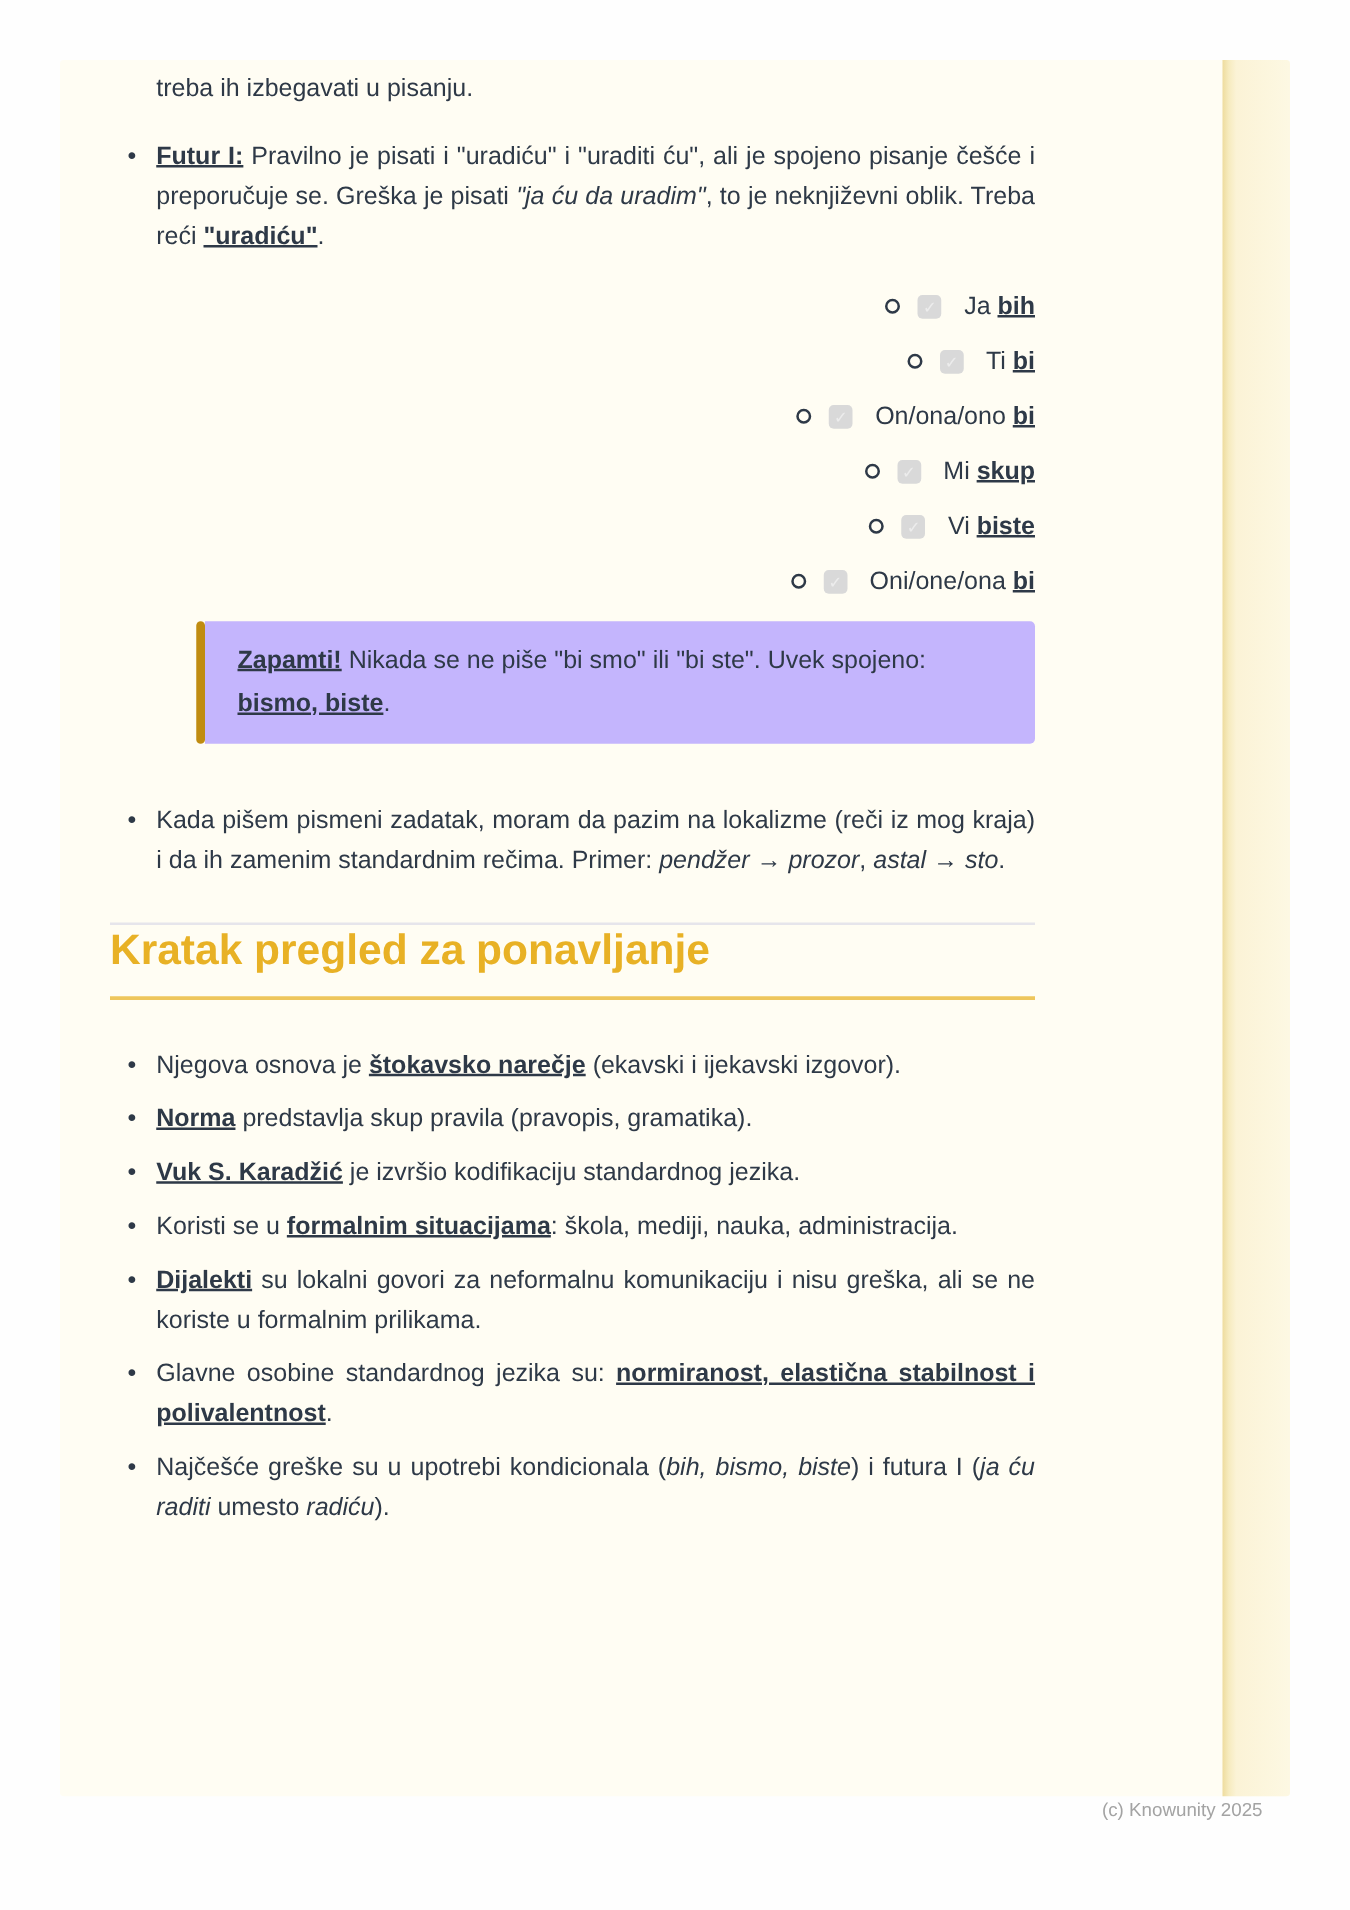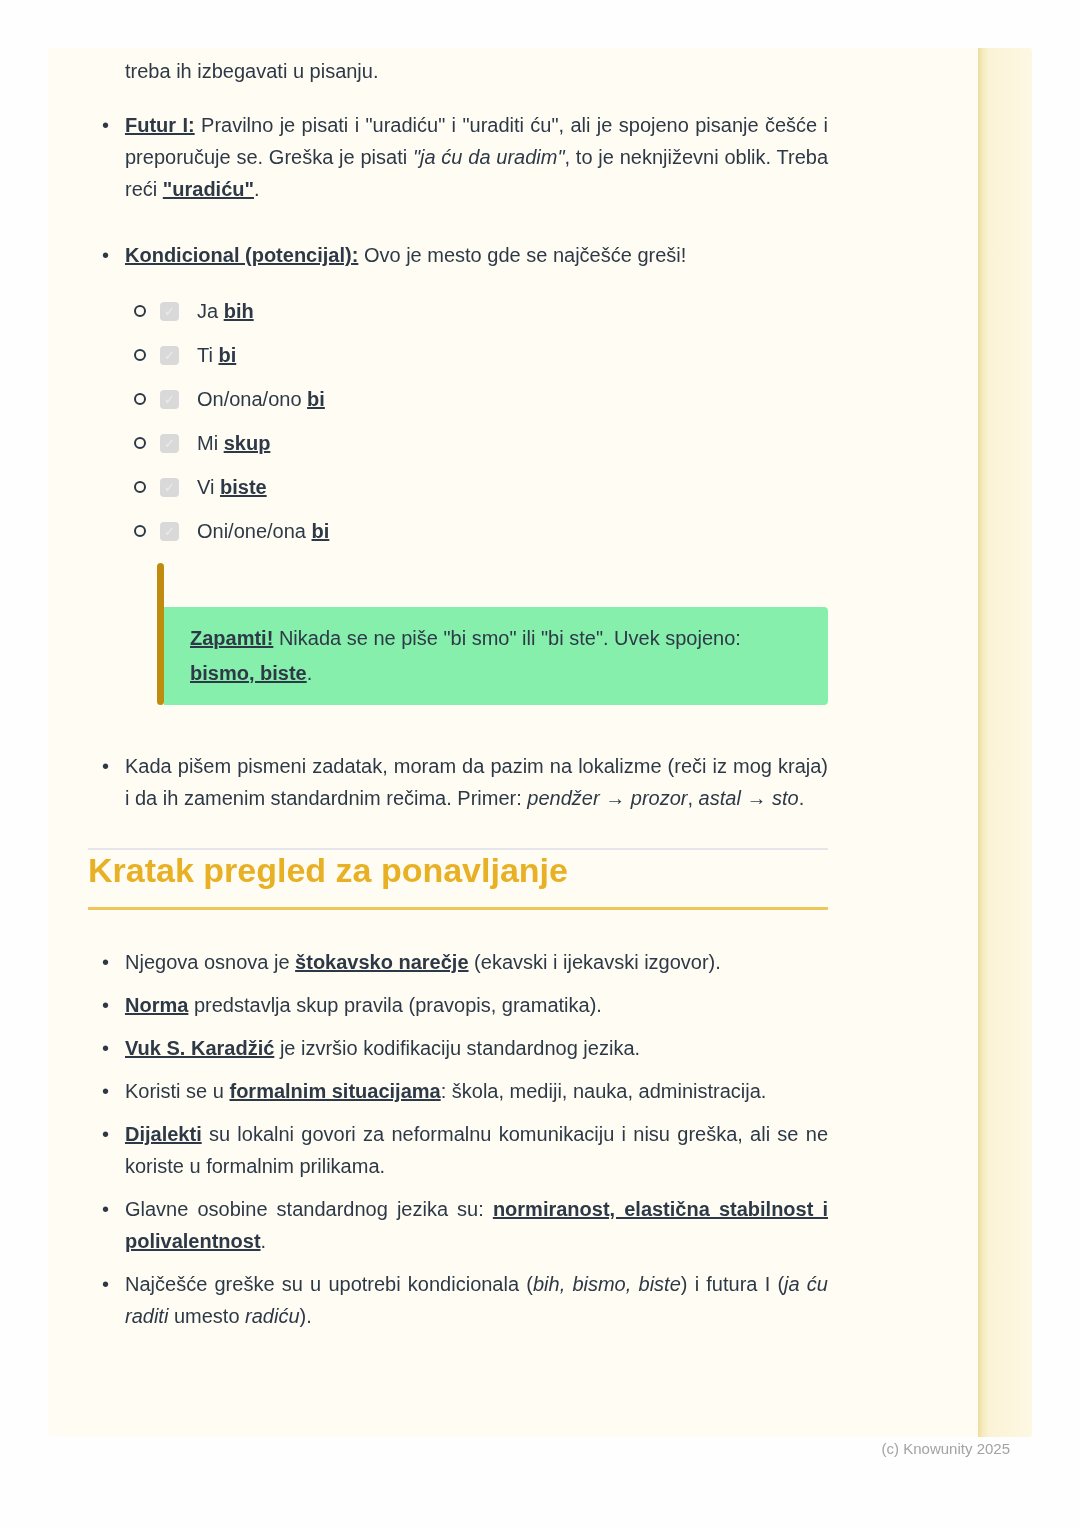--- a/index.html
+++ b/index.html
@@ -26,30 +26,30 @@
   .cont{margin-top:55px;margin-left:37px;margin-bottom:22px;}
   .blist{list-style:none;}
   .blist li{position:relative;padding-left:37px;margin-bottom:34px;}
   .blist li::before{
     content:"\2022";position:absolute;left:14px;top:0;
     font-size:20px;line-height:32px;color:#2e3947;
   }
   .b{font-weight:700;text-decoration:underline;}
   .i{font-style:italic;}
   .checklist{margin:-10px 0 0 0;}
-  .check-item{display:flex;align-items:center;height:32px;margin-bottom:12px;padding-left:46px;}
+  .check-item{display:flex;align-items:center;height:32px;margin-bottom:12px;padding-left:46px;justify-content:flex-end;}
   .circle{width:8px;height:8px;border:2px solid #2e3947;border-radius:50%;flex:0 0 auto;margin-right:14px;}
   .checkbox{
     width:19px;height:19px;background:#d9d9d9;border-radius:4px;flex:0 0 auto;
     margin-right:18px;display:flex;align-items:center;justify-content:center;
     color:#ececec;font-size:13px;font-weight:700;line-height:19px;
   }
   .callout{display:flex;margin:16px 0 45px 69px;width:671px;box-sizing:border-box;}
   .callout-bar{width:7px;border-radius:5px;background:#c08c10;flex:0 0 auto;}
-  .callout-body{flex:1;background:#86efac;border-radius:0 4px 4px 0;padding:14px 26px;box-sizing:border-box;margin-top:44px;}
+  .callout-body{flex:1;background:#c4b5fd;border-radius:0 4px 4px 0;padding:14px 26px;box-sizing:border-box;}
   .callout-text{line-height:35px;text-align:left;}
   .divider{height:0;border:none;border-top:2px solid #e6e5eb;margin:22px 0 0 0;}
   .section-heading{
     font-size:34px;line-height:40px;font-weight:700;color:#e8b125;
   }
   .heading-underline{height:3px;background:#eec65c;margin-top:17px;}
   .summary{margin-top:36px;}
   .summary li{margin-bottom:11px;}
   .footer{
     position:absolute;top:1440px;right:70px;
@@ -61,21 +61,20 @@
 
 <div class="panel"></div>
 <div class="stripe"></div>
 
 <main class="content">
 
   <p class="para cont">treba ih izbegavati u pisanju.</p>
 
   <ul class="blist">
     <li><span class="para"><span class="b">Futur I:</span><span> Pravilno je pisati i "uradiću" i "uraditi ću", ali je spojeno pisanje češće i preporučuje se. Greška je pisati </span><span class="i">"ja ću da uradim"</span><span>, to je neknjiževni oblik. Treba reći </span><span class="b">"uradiću"</span><span>.</span></span></li>
-    <li><span class="para"><span class="b">Kondicional (potencijal):</span><span> Ovo je mesto gde se najčešće greši!</span></span></li>
   </ul>
 
   <div class="checklist">
     <div class="check-item">
       <span class="circle"></span>
       <span class="checkbox">✓</span>
       <span class="check-label"><span>Ja </span><span class="b">bih</span></span>
     </div>
     <div class="check-item">
       <span class="circle"></span>

